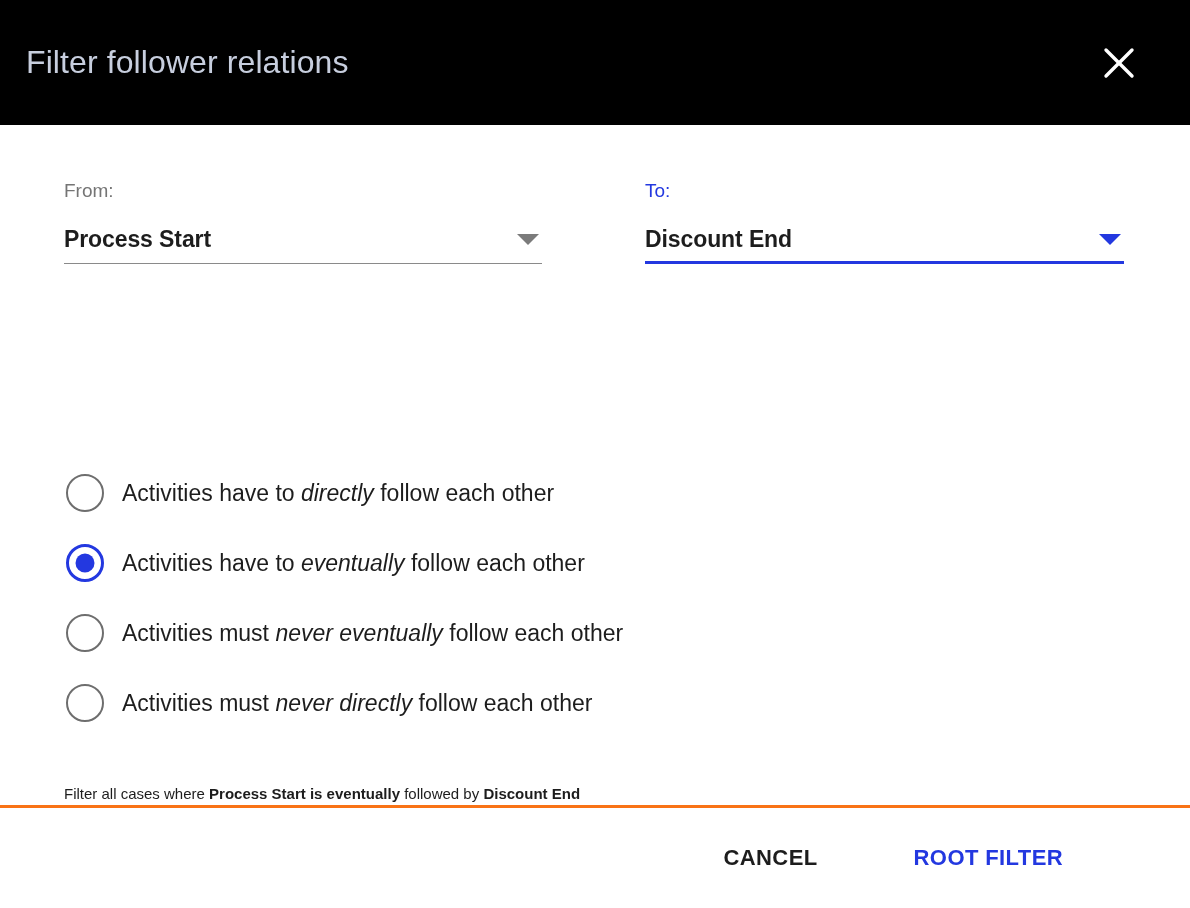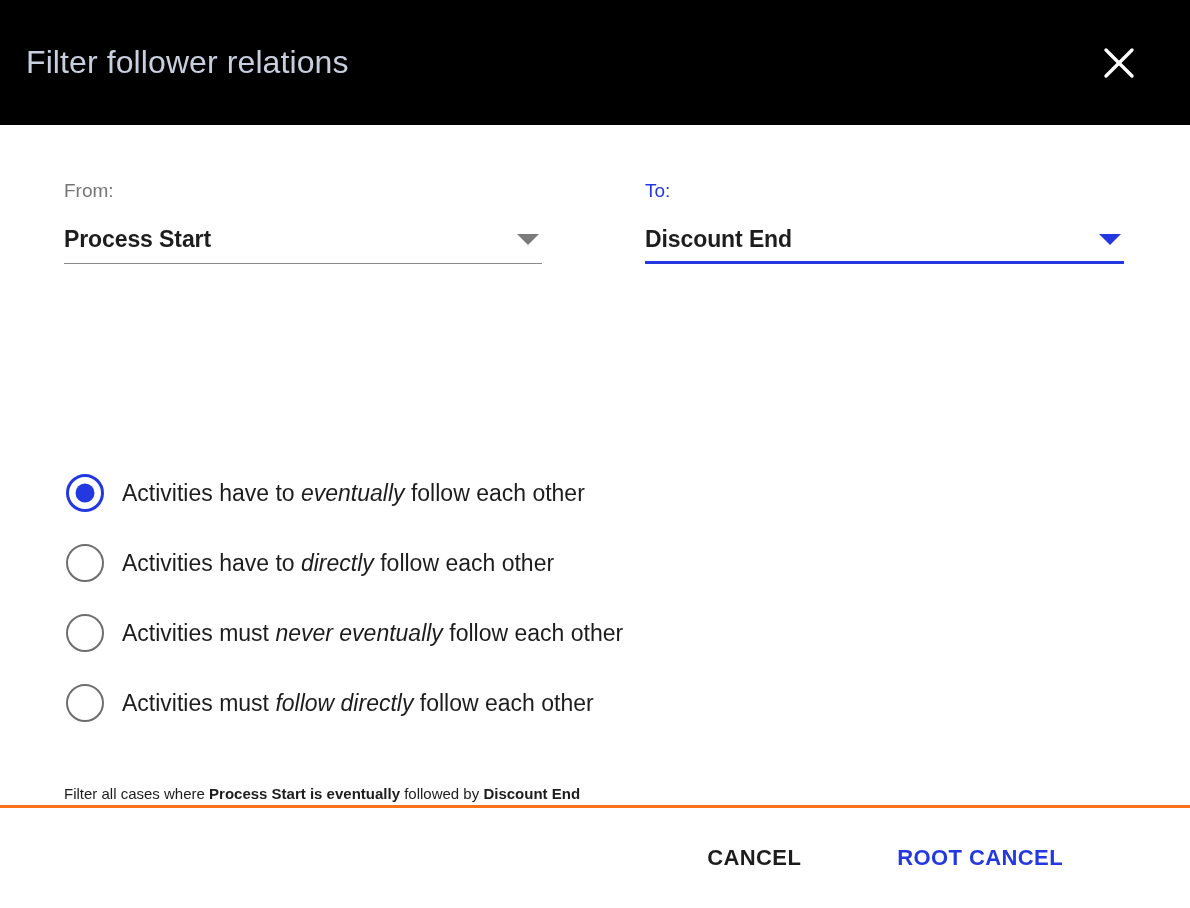--- a/index.html
+++ b/index.html
@@ -239,44 +239,44 @@
           <span class="select-value">Discount End</span>
           <span class="caret"></span>
         </div>
         <div class="select-underline"></div>
       </div>
 
     </div>
 
     <div class="radio-group">
 
+      <div class="radio-row">
+        <span class="radio-mark"></span>
+        <span class="radio-label"><span>Activities have to </span><i>directly</i><span> follow each other</span></span>
+      </div>
+
       <div class="radio-row selected">
         <span class="radio-mark"></span>
         <span class="radio-label"><span>Activities have to </span><i>eventually</i><span> follow each other</span></span>
       </div>
 
       <div class="radio-row">
         <span class="radio-mark"></span>
-        <span class="radio-label"><span>Activities have to </span><i>directly</i><span> follow each other</span></span>
+        <span class="radio-label"><span>Activities must </span><i>never eventually</i><span> follow each other</span></span>
       </div>
 
       <div class="radio-row">
         <span class="radio-mark"></span>
-        <span class="radio-label"><span>Activities must </span><i>never eventually</i><span> follow each other</span></span>
-      </div>
-
-      <div class="radio-row">
-        <span class="radio-mark"></span>
-        <span class="radio-label"><span>Activities must </span><i>follow directly</i><span> follow each other</span></span>
+        <span class="radio-label"><span>Activities must </span><i>never directly</i><span> follow each other</span></span>
       </div>
 
     </div>
 
     <div class="summary"><span>Filter all cases where </span><b>Process Start is eventually</b><span> followed by </span><b>Discount End</b></div>
 
   </div>
 
   <div class="dialog-footer">
     <button class="footer-btn cancel">CANCEL</button>
-    <button class="footer-btn root-cause">ROOT CANCEL</button>
+    <button class="footer-btn root-cause">ROOT FILTER</button>
   </div>
 
 </div>
 
 </body></html>

